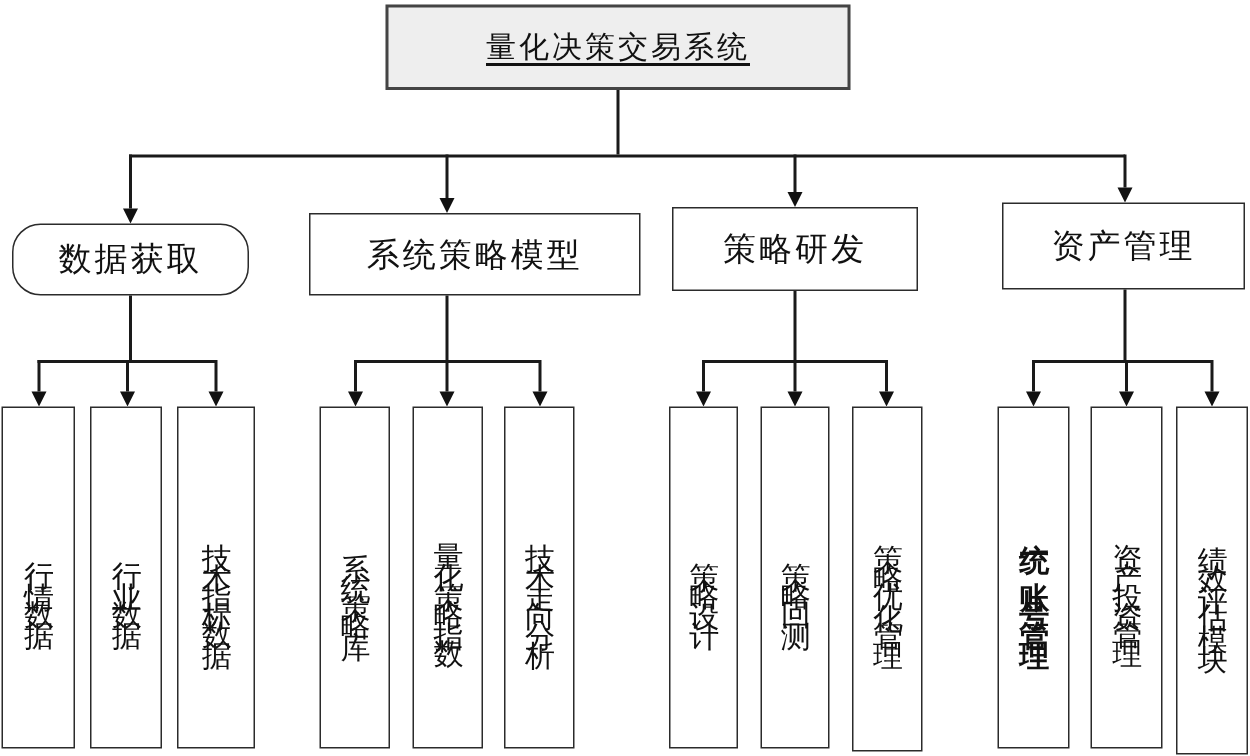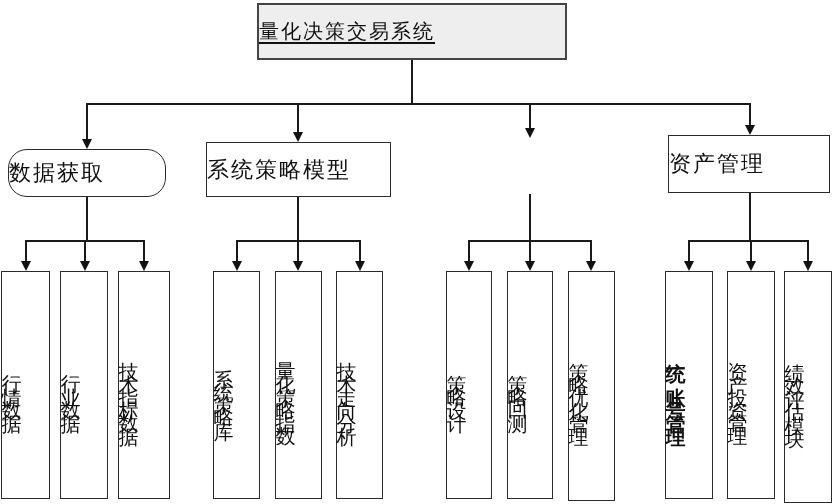--- a/index.html
+++ b/index.html
@@ -32,21 +32,21 @@
     border-left: 5px solid transparent;
     border-right: 5px solid transparent;
     border-top: 10px solid #111111;
   }
 
   
   .node {
     position: absolute;
     display: flex;
     align-items: center;
-    justify-content: flex-start;
+    justify-content: center;
     background: #ffffff;
     border: 1.5px solid #2b2b2b;
   }
   .root-node {
     background: #eeeeee;
     border: 2px solid #444444;
   }
   .root-label {
     font-size: 20px;
     letter-spacing: 2px;
@@ -85,22 +85,25 @@
   <div class="vline" style="left:297px; top:103px; height:29px;"></div>
   <div class="arrowhead" style="left:292.5px; top:132px;"></div>
   <div class="vline" style="left:529px; top:103px; height:25px;"></div>
   <div class="arrowhead" style="left:524.5px; top:128px;"></div>
   <div class="vline" style="left:749px; top:103px; height:22px;"></div>
   <div class="arrowhead" style="left:744.5px; top:125px;"></div>
 
   <div class="node" style="left:8px; top:149px; width:158px; height:48px;border-radius:19px;">
     <span class="branch-label">数据获取</span>
   </div>
-  <div class="node" style="left:206px; top:142px; width:185px; height:55px;">
+  <div class="node" style="left:206px; top:142px; width:221px; height:55px;">
     <span class="branch-label">系统策略模型</span>
+  </div>
+  <div class="node" style="left:448px; top:138px; width:164px; height:56px;">
+    <span class="branch-label">策略研发</span>
   </div>
   <div class="node" style="left:668px; top:135px; width:162px; height:58px;">
     <span class="branch-label">资产管理</span>
   </div>
 
   <div class="vline" style="left:86px;  top:197px; height:44px;"></div>
   <div class="vline" style="left:297px; top:197px; height:44px;"></div>
   <div class="vline" style="left:529px; top:194px; height:47px;"></div>
   <div class="vline" style="left:749px; top:193px; height:48px;"></div>
 

